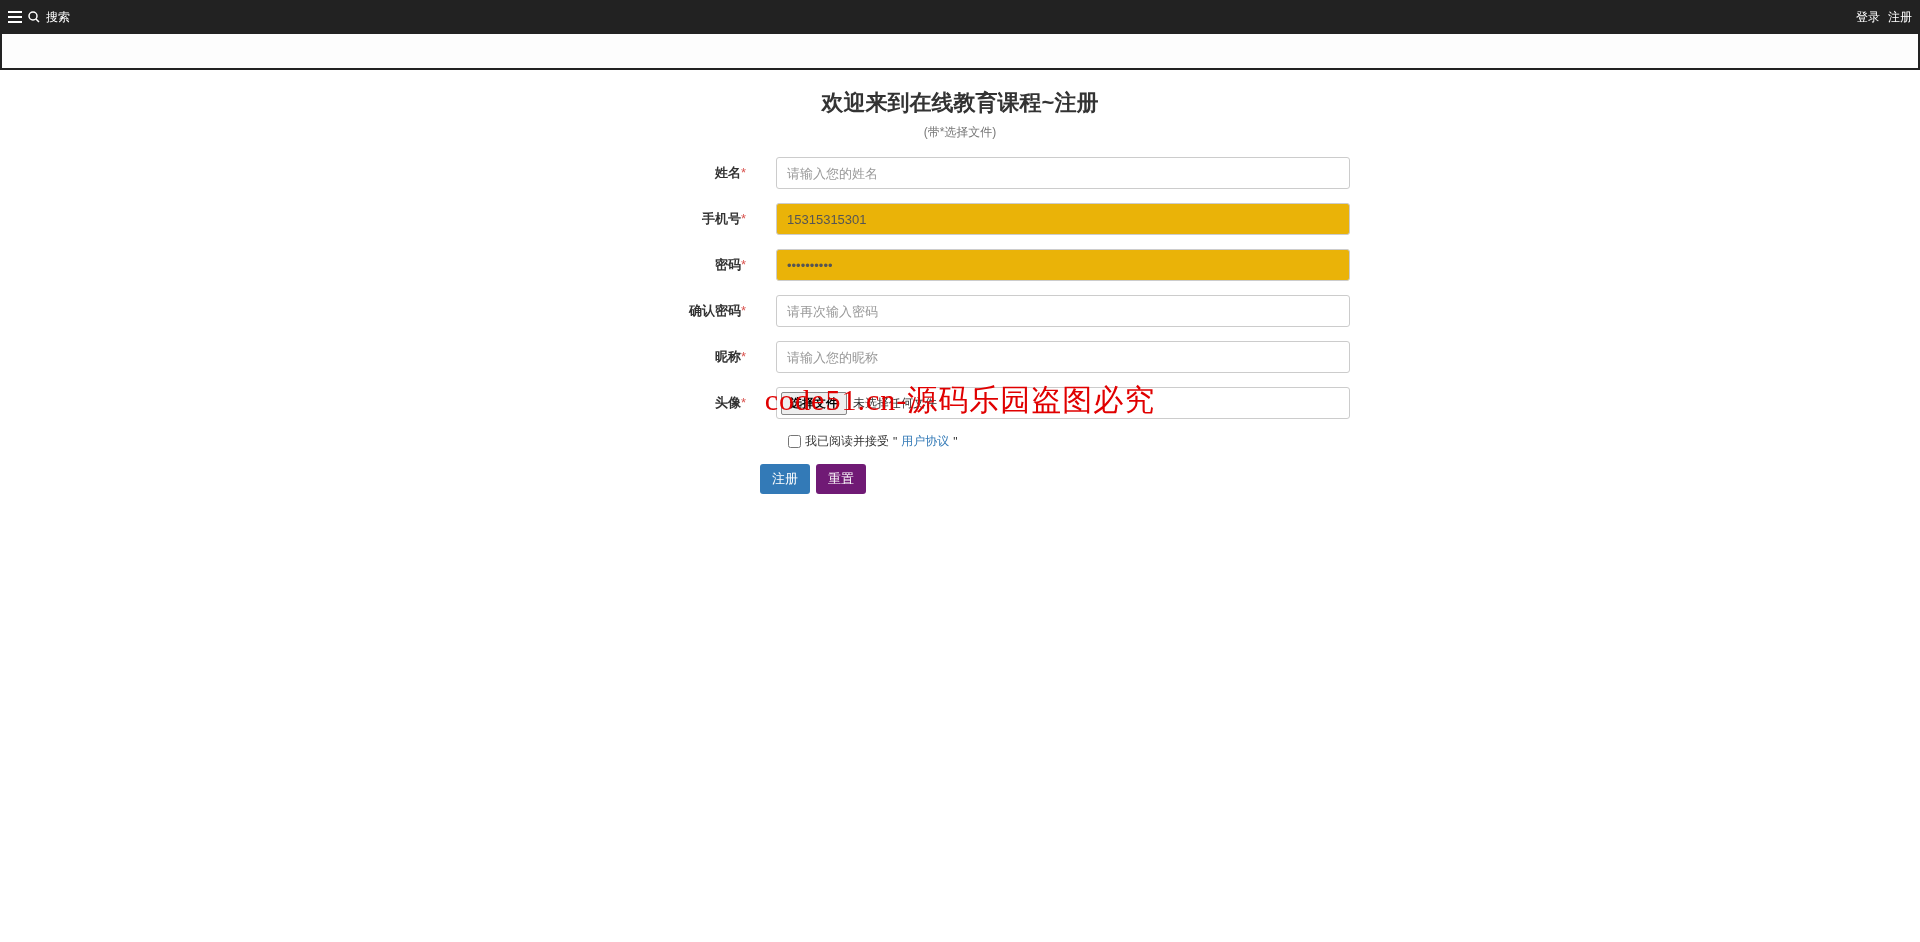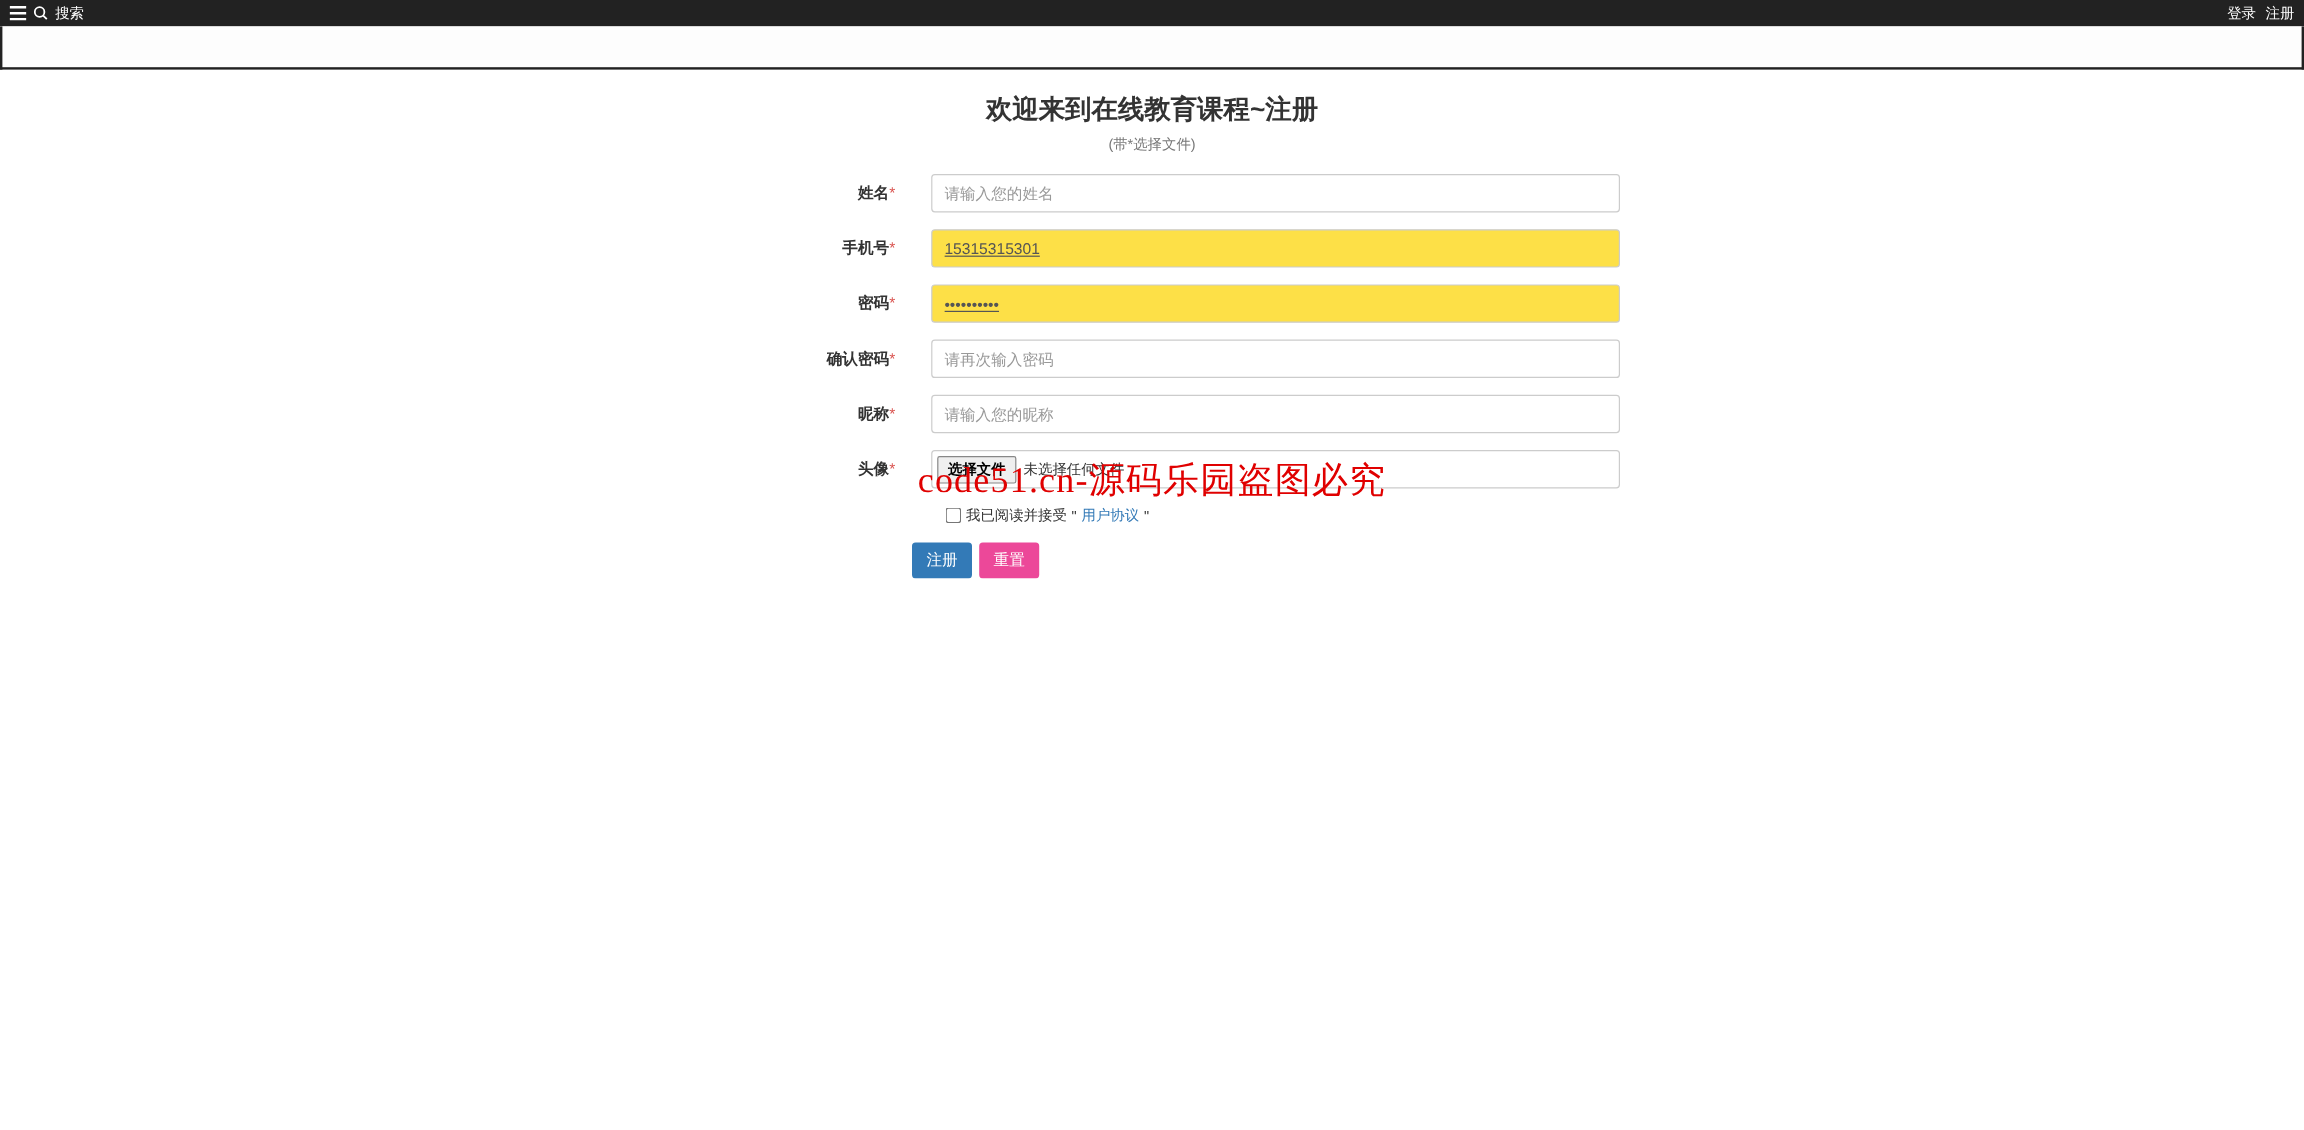--- a/index.html
+++ b/index.html
@@ -9,21 +9,21 @@
     }
     body {
       font-family: "Helvetica Neue", Helvetica, Arial, "Microsoft YaHei", sans-serif;
       font-size: 14px;
       color: #333;
       background: #fff;
     }
     .navbar {
       background: #222;
       color: #fff;
-      height: 22px;
+      height: 34px;
       width: 100%;
       display: flex;
       align-items: center;
       justify-content: space-between;
       padding: 0 8px;
       font-size: 12px;
     }
     .navbar-left {
       display: flex;
       align-items: center;
@@ -93,22 +93,21 @@
       font-size: 13px;
       border: 1px solid #ccc;
       border-radius: 3px;
       color: #555;
       background: #fff;
     }
     .form-control::placeholder {
       color: #999;
     }
     .form-control.autofill {
-      background: #fde047;
-      text-decoration: underline;
+      background: #eab308;
     }
     .file-wrap {
       border: 1px solid #ccc;
       border-radius: 3px;
       height: 32px;
       display: flex;
       align-items: center;
       padding: 2px 4px;
       font-size: 12px;
     }
@@ -148,21 +147,21 @@
       font-size: 13px;
       border: none;
       border-radius: 3px;
       cursor: pointer;
       color: #fff;
     }
     .btn-primary {
       background: #337ab7;
     }
     .btn-warning {
-      background: #ec4899;
+      background: #701a75;
     }
     .watermark {
       position: absolute;
       left: 50%;
       transform: translateX(-50%);
       top: 380px;
       color: #e00000;
       font-size: 30px;
       letter-spacing: 1px;
       font-family: "SimSun", serif;

